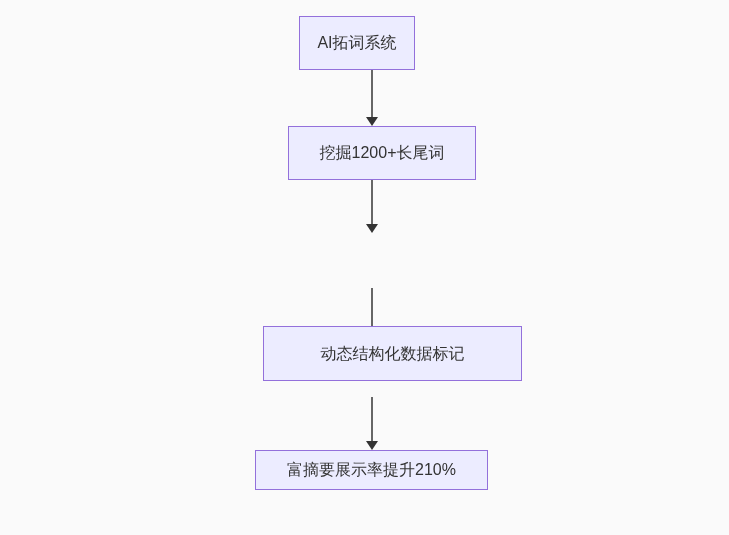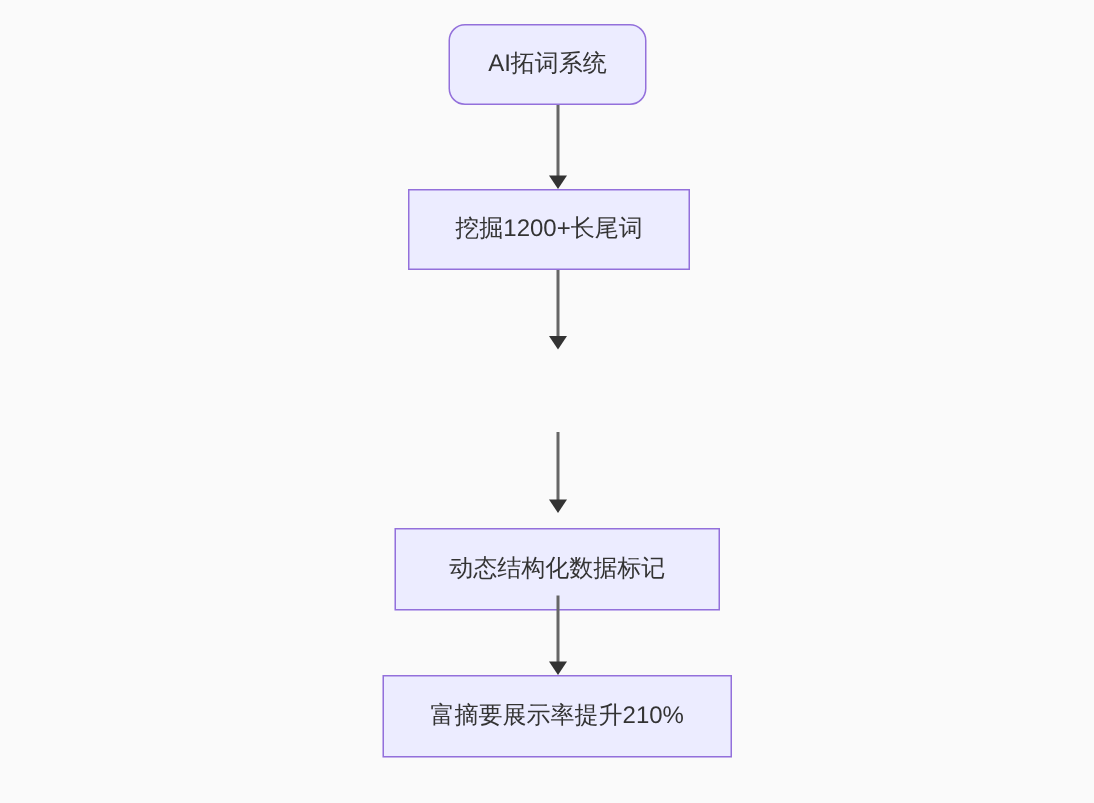--- a/index.html
+++ b/index.html
@@ -30,25 +30,25 @@
     align-items: center;
     justify-content: center;
     background: var(--node-fill);
     border: 1px solid var(--node-border);
     color: var(--text-color);
     font-size: 16px;
     line-height: 1.2;
     text-align: center;
     white-space: nowrap;
   }
-  .node-1 { left: 299px; top: 16px;  width: 132px; height: 54px; border-radius: 11px; }
-  .node-2 { left: 272px; top: 126px; width: 188px; height: 54px; }
+  .node-1 { left: 299px; top: 16px;  width: 116px; height: 54px; }
+  .node-2 { left: 288px; top: 126px; width: 188px; height: 54px; }
   .node-3 { left: 261px; top: 233px; width: 221px; height: 55px; }
-  .node-4 { left: 263px; top: 352px; width: 217px; height: 55px; }
-  .node-5 { left: 255px; top: 450px; width: 233px; height: 55px; }
+  .node-4 { left: 263px; top: 326px; width: 259px; height: 55px; }
+  .node-5 { left: 255px; top: 450px; width: 233px; height: 40px; }
 
   .edge {
     position: absolute;
     left: 364px;
     width: 15px;
   }
   .edge-1 { top: 70px;  height: 56px; }
   .edge-2 { top: 180px; height: 53px; }
   .edge-3 { top: 288px; height: 54px; }
   .edge-4 { top: 397px; height: 53px; }

